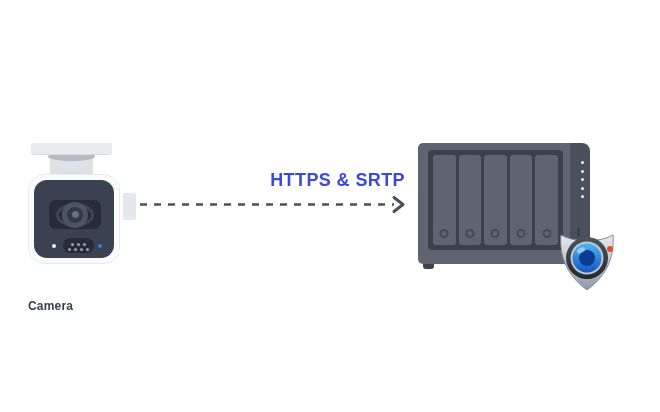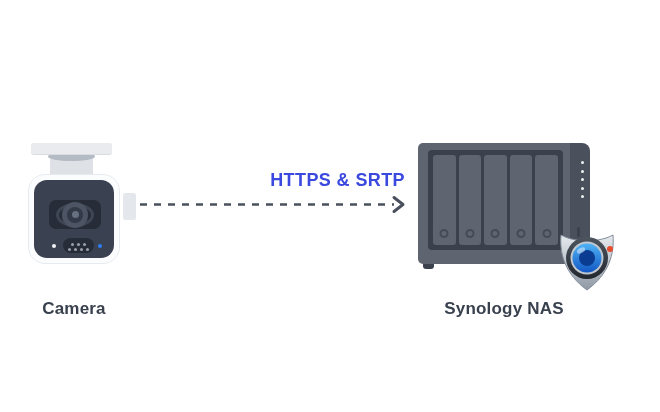--- a/index.html
+++ b/index.html
@@ -42,21 +42,21 @@
     display:flex; gap:2.6px; padding:5px; box-sizing:border-box; }
   .bay { position:relative; flex:1; background:#5e6571; border-radius:3px; }
   .bay-screw { position:absolute; left:50%; bottom:7px; transform:translateX(-50%);
     width:9px; height:9px; border:2px solid #454b56; border-radius:50%; box-sizing:border-box; }
   .nas-leds { left:163px; top:18px; display:flex; flex-direction:column; gap:5.5px; }
   .nas-led { width:3px; height:3px; border-radius:50%; background:#eef1f3; }
   .nas-slot { left:158.5px; top:84px; width:3.5px; height:9.5px; background:#3b414d; border-radius:2px; }
   .shield-svg { left:137px; top:86px; }
 
   
-  .device-label { top:299px; text-align:center; font-size:17px; font-weight:bold; color:#39414e; letter-spacing:0.2px; }
+  .device-label { top:299px; font-size:12px; font-weight:bold; color:#39414e; letter-spacing:0.2px; }
   .camera-label { left:28px; width:92px; }
   .nas-label { left:418px; width:172px; }
 </style>
 </head>
 <body>
 
 <div class="canvas">
 
   <div class="abs camera-group">
     <div class="abs cam-neck"></div>
@@ -134,15 +134,14 @@
       <circle cx="32" cy="29" r="21" fill="url(#ringGrad)"></circle>
       <circle cx="32" cy="29" r="16.5" fill="#c0c7cf"></circle>
       <circle cx="32" cy="29" r="14.5" fill="url(#blueGrad)"></circle>
       <circle cx="32" cy="29" r="8" fill="#0a3d91"></circle>
       <ellipse cx="26" cy="21.5" rx="4.5" ry="2.5" fill="#ffffff" opacity="0.45" transform="rotate(-28 26 21.5)"></ellipse>
       <circle cx="55" cy="20" r="3" fill="#e64b2d"></circle>
     </svg>
   </div>
 
   <div class="abs device-label camera-label">Camera</div>
-  <div class="abs device-label nas-label">Synology NAS</div>
 
 </div>
 
 </body></html>

